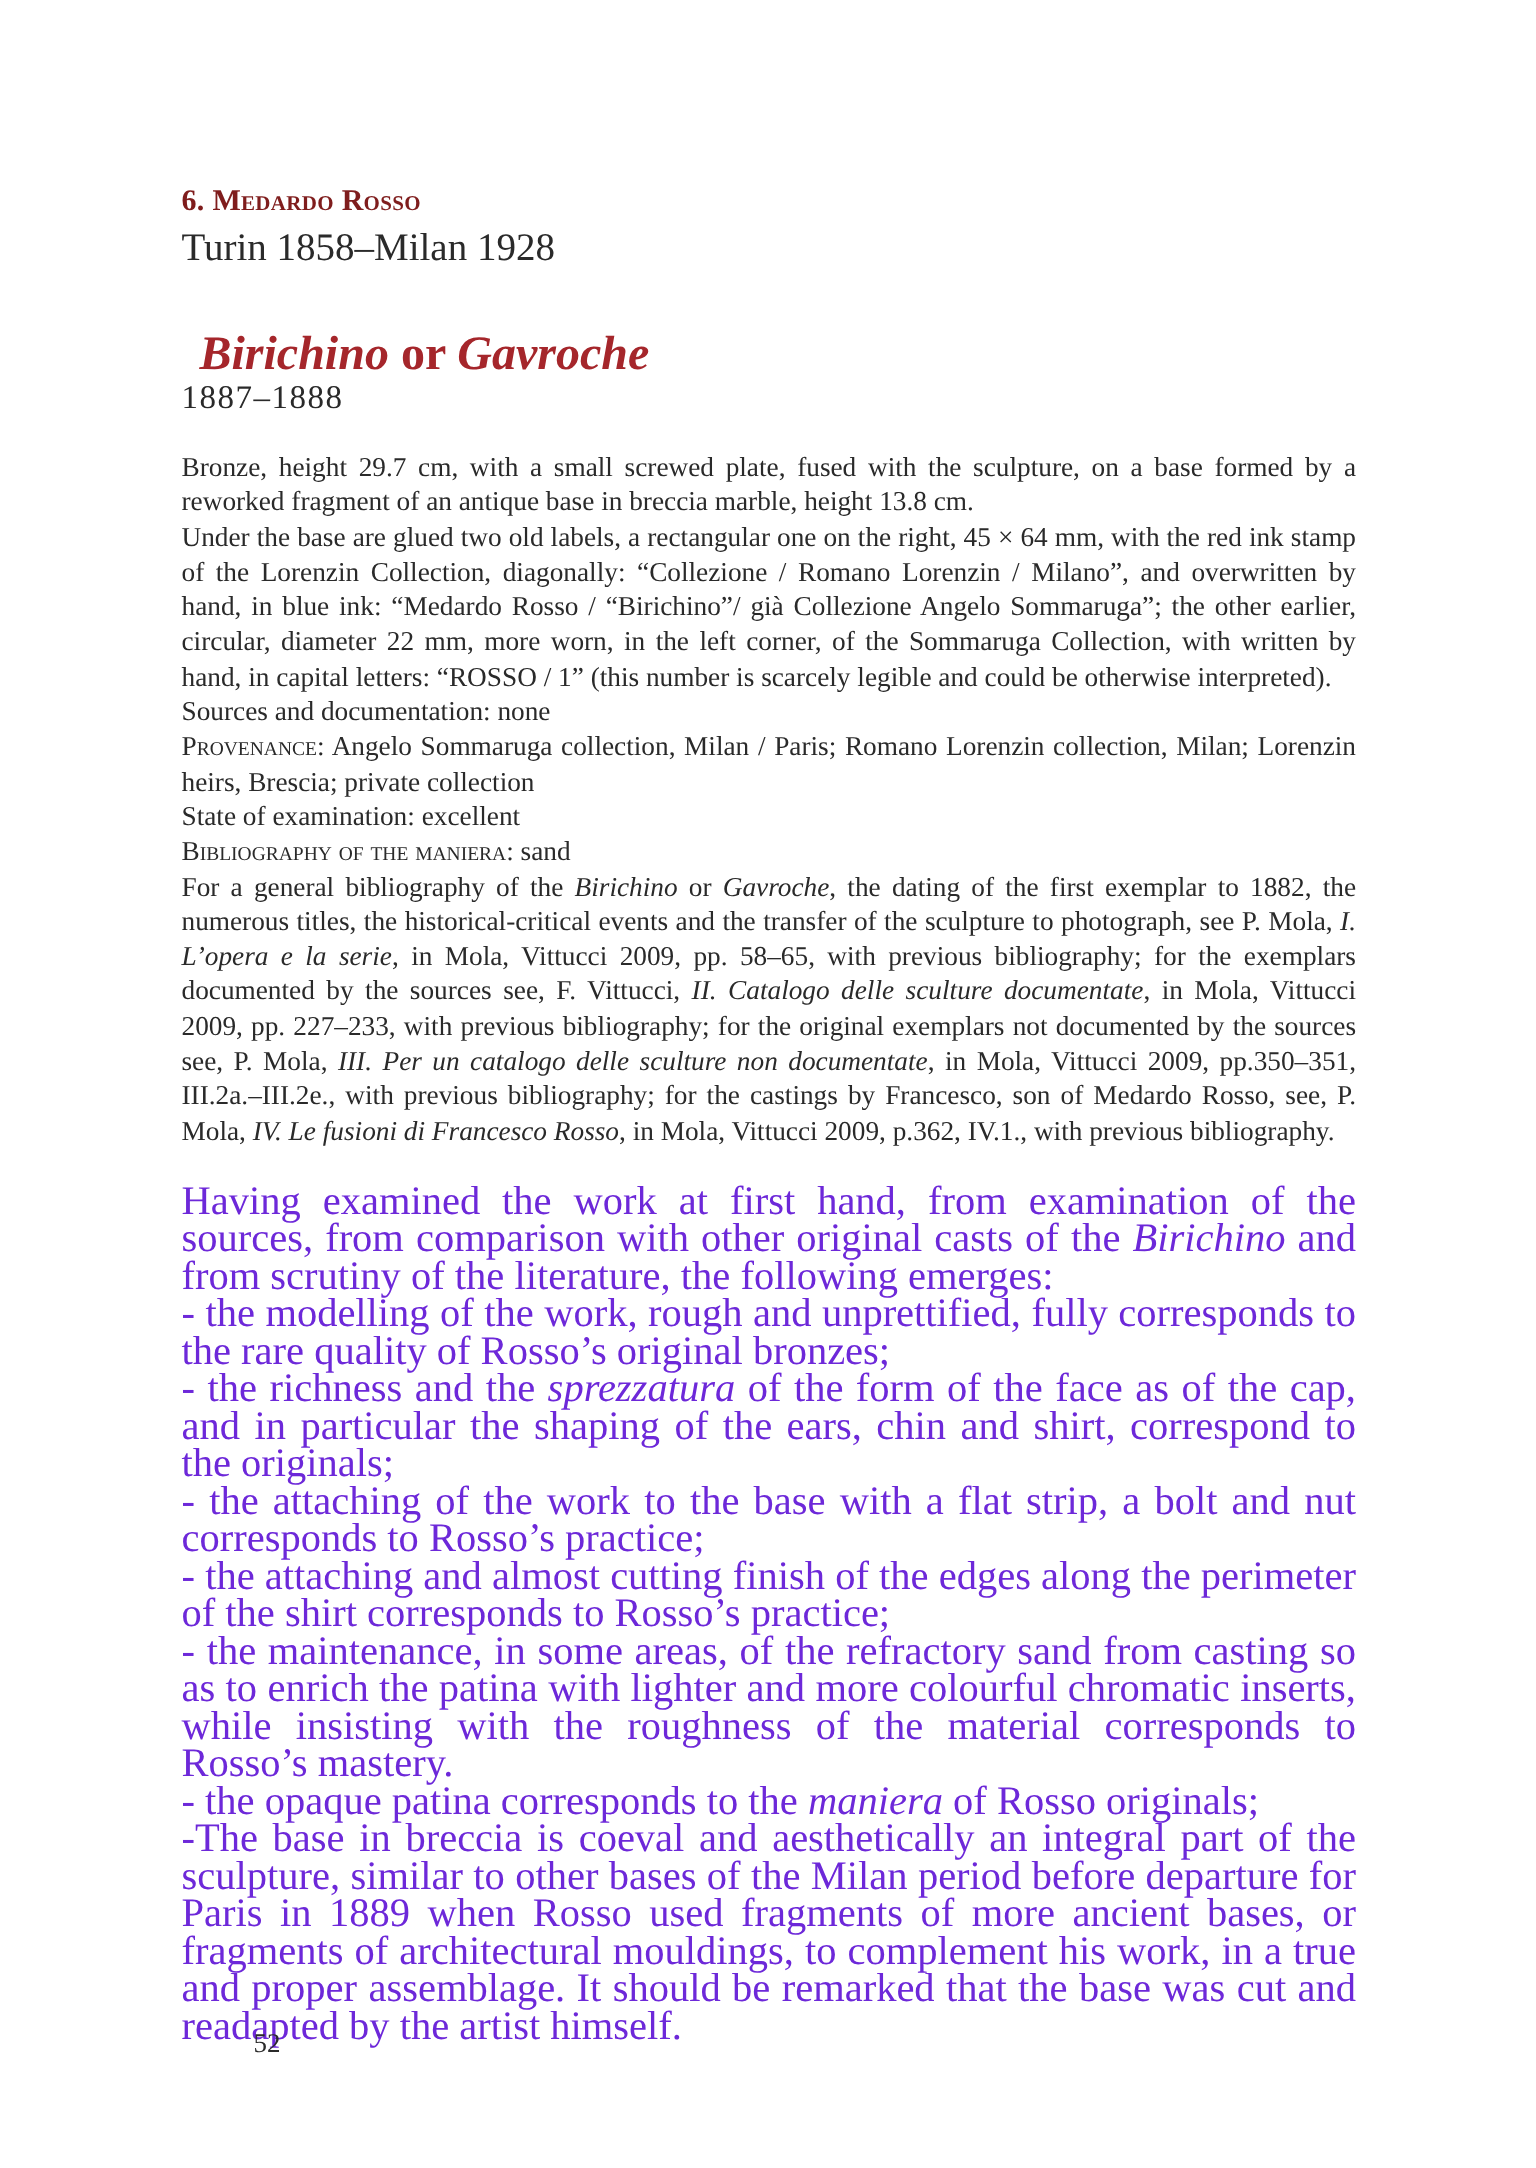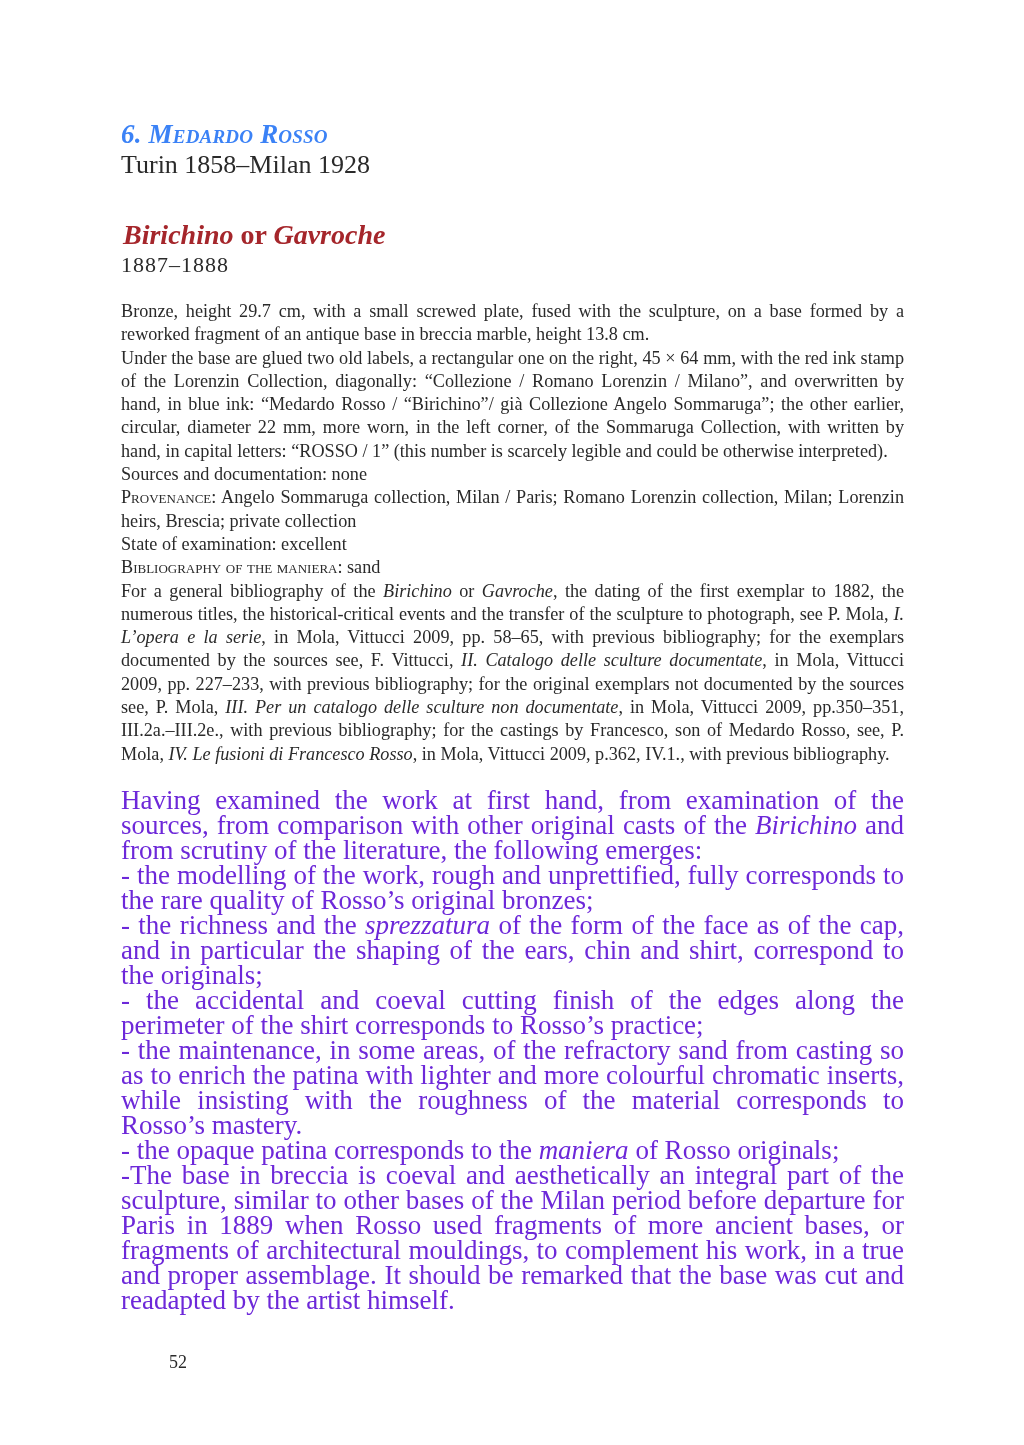--- a/index.html
+++ b/index.html
@@ -15,41 +15,40 @@
       font-family: "Liberation Serif", "DejaVu Serif", serif;
       color: #2a2a2a;
     }
     .page {
       position: absolute;
       left: 121px;
       top: 118px;
       width: 783px;
     }
     .cat-title {
-      font-size: 27px;
-      color: #3b82f6;
+      font-size: 20px;
+      color: #7f1d1d;
       line-height: 32px;
       margin: 0;
       letter-spacing: 0.2px;
-      font-style: italic;
     }
     .cat-title .sc {
       font-variant: small-caps;
     }
     .artist-dates {
       font-size: 26px;
       line-height: 30px;
       color: #2a2a2a;
       margin: 0;
     }
     .work-title {
-      font-size: 28px;
+      font-size: 32px;
       line-height: 30px;
       color: #a5262b;
-      margin: 40px 0 0 2px;
+      margin: 40px 0 0 12px;
     }
     .work-title i { font-style: italic; }
     .work-date {
       font-size: 22px;
       line-height: 26px;
       margin: 2px 0 0 0;
       color: #2a2a2a;
       letter-spacing: 1px;
     }
     .entry {
@@ -104,21 +103,22 @@
     <p>State of examination: excellent</p>
     <p><span class="sc-label">Bibliography of the maniera</span><span>: sand</span></p>
     <p><span>For a general bibliography of the </span><i>Birichino</i><span> or </span><i>Gavroche</i><span>, the dating of the first exemplar to 1882, the numerous titles, the historical-critical events and the transfer of the sculpture to photograph, see P. Mola, </span><i>I. L’opera e la serie</i><span>, in Mola, Vittucci 2009, pp. 58–65, with previous bibliography; for the exemplars documented by the sources see, F. Vittucci, </span><i>II. Catalogo delle sculture documentate</i><span>, in Mola, Vittucci 2009, pp. 227–233, with previous bibliography; for the original exemplars not documented by the sources see, P. Mola, </span><i>III. Per un catalogo delle sculture non documentate</i><span>, in Mola, Vittucci 2009, pp.350–351, III.2a.–III.2e., with previous bibliography; for the castings by Francesco, son of Medardo Rosso, see, P. Mola, </span><i>IV. Le fusioni di Francesco Rosso</i><span>, in Mola, Vittucci 2009, p.362, IV.1., with previous bibliography.</span></p>
   </div>
 
   <div class="essay">
     <p><span>Having examined the work at first hand, from examination of the sources, from comparison with other original casts of the </span><i>Birichino</i><span> and from scrutiny of the literature, the following emerges:</span></p>
     <div>
         <p><span>- the modelling of the work, rough and unprettified, fully corresponds to the rare quality of Rosso’s original bronzes;</span></p>
         <p><span>-  the richness and the </span><i>sprezzatura</i><span> of the form of the face as of the cap, and in particular the shaping of the ears, chin and shirt, correspond to the originals;</span></p>
-        <p><span>- the accidental and coeval cutting finish of the edges along the perimeter of the shirt corresponds to Rosso’s practice;</span></p>
+        <p><span>- the attaching of the work to the base with a flat strip, a bolt and nut corresponds to Rosso’s practice;</span></p>
+        <p><span>- the attaching and almost cutting finish of the edges along the perimeter of the shirt corresponds to Rosso’s practice;</span></p>
         <p><span>- the maintenance, in some areas, of the refractory sand from casting so as to enrich the patina with lighter and more colourful chromatic inserts, while insisting with the roughness of the material corresponds to Rosso’s mastery.</span></p>
         <p><span>- the opaque patina corresponds to the </span><i>maniera</i><span> of Rosso originals;</span></p>
         <p><span>-The base in breccia is coeval and aesthetically an integral part of the sculpture, similar to other bases of the Milan period before departure for Paris in 1889 when Rosso used fragments of more ancient bases, or fragments of architectural mouldings, to complement his work, in a true and proper assemblage. It should be remarked that the base was cut and readapted by the artist himself.</span></p>
       </div>
   </div>
 </div>
 
 <div class="page-number">52</div>
 
 </body></html>

